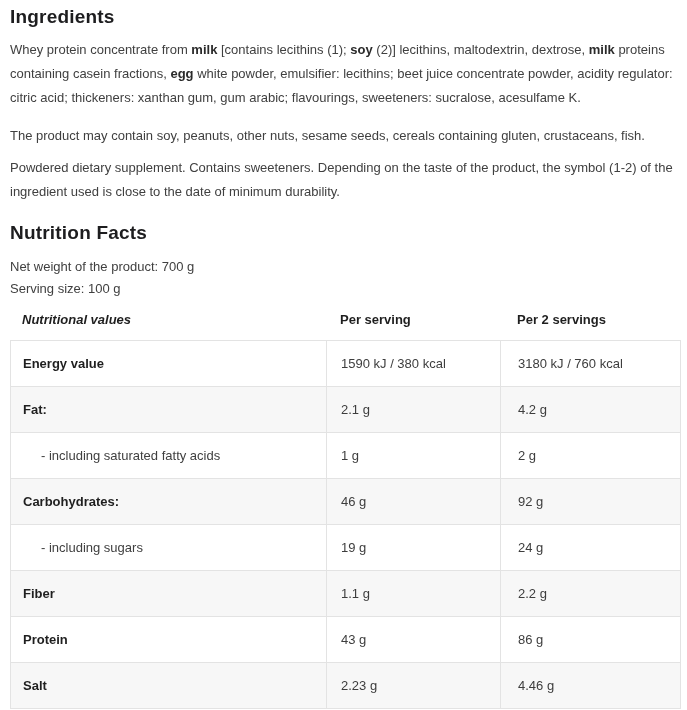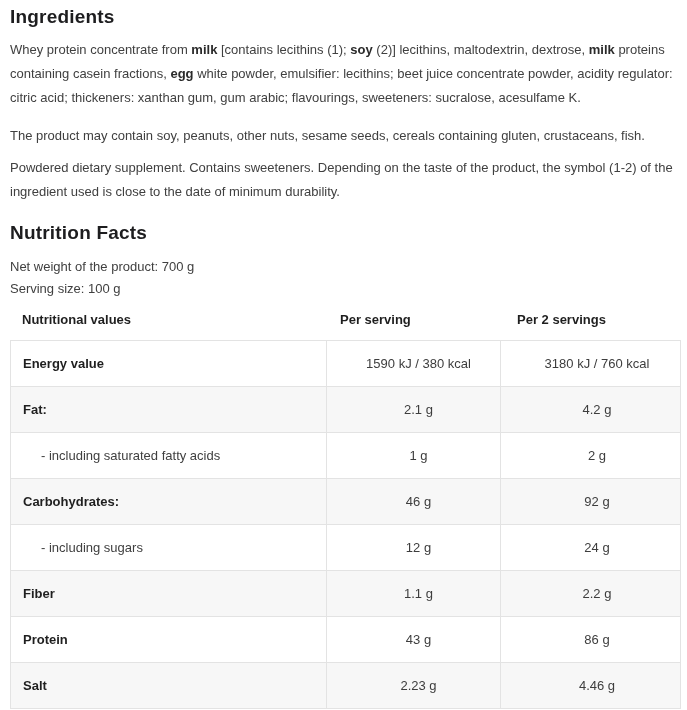--- a/index.html
+++ b/index.html
@@ -43,21 +43,21 @@
   }
 
   .nv-header {
     display: flex;
     margin-top: 12px;
     font-size: 13px;
     font-weight: bold;
     color: #1f1f1f;
     padding-bottom: 13px;
   }
-  .nv-header .h1c { width: 316px; padding-left: 12px; }
+  .nv-header .h1c { width: 316px; padding-left: 12px; font-style: italic; }
   .nv-header .h2c { width: 174px; padding-left: 14px; }
   .nv-header .h3c { width: 180px; padding-left: 17px; }
 
   table.nv-table {
     width: 670px;
     border-collapse: collapse;
     table-layout: fixed;
     font-size: 13px;
   }
   .nv-table col.c1 { width: 316px; }
@@ -74,21 +74,21 @@
   .nv-table td.label {
     font-weight: bold;
     color: #1f1f1f;
     padding-left: 12px;
   }
   .nv-table td.label.indent {
     font-weight: normal;
     color: #404040;
     padding-left: 30px;
   }
-  .nv-table td.value { padding-left: 14px; color: #3d3d3d; text-align: center; }
+  .nv-table td.value { padding-left: 14px; color: #3d3d3d; }
   .nv-table td.value.v3 { padding-left: 17px; }
 </style>
 </head>
 <body>
 
 <div class="page">
 
   <h1 class="section-title" id="ingredients-title">Ingredients</h1>
 
   <div class="ingredients">
@@ -135,21 +135,21 @@
           <td class="value">1 g</td>
           <td class="value v3">2 g</td>
         </tr>
         <tr>
           <td class="label">Carbohydrates:</td>
           <td class="value">46 g</td>
           <td class="value v3">92 g</td>
         </tr>
         <tr>
           <td class="label indent">- including sugars</td>
-          <td class="value">12 g</td>
+          <td class="value">19 g</td>
           <td class="value v3">24 g</td>
         </tr>
         <tr>
           <td class="label">Fiber</td>
           <td class="value">1.1 g</td>
           <td class="value v3">2.2 g</td>
         </tr>
         <tr>
           <td class="label">Protein</td>
           <td class="value">43 g</td>

